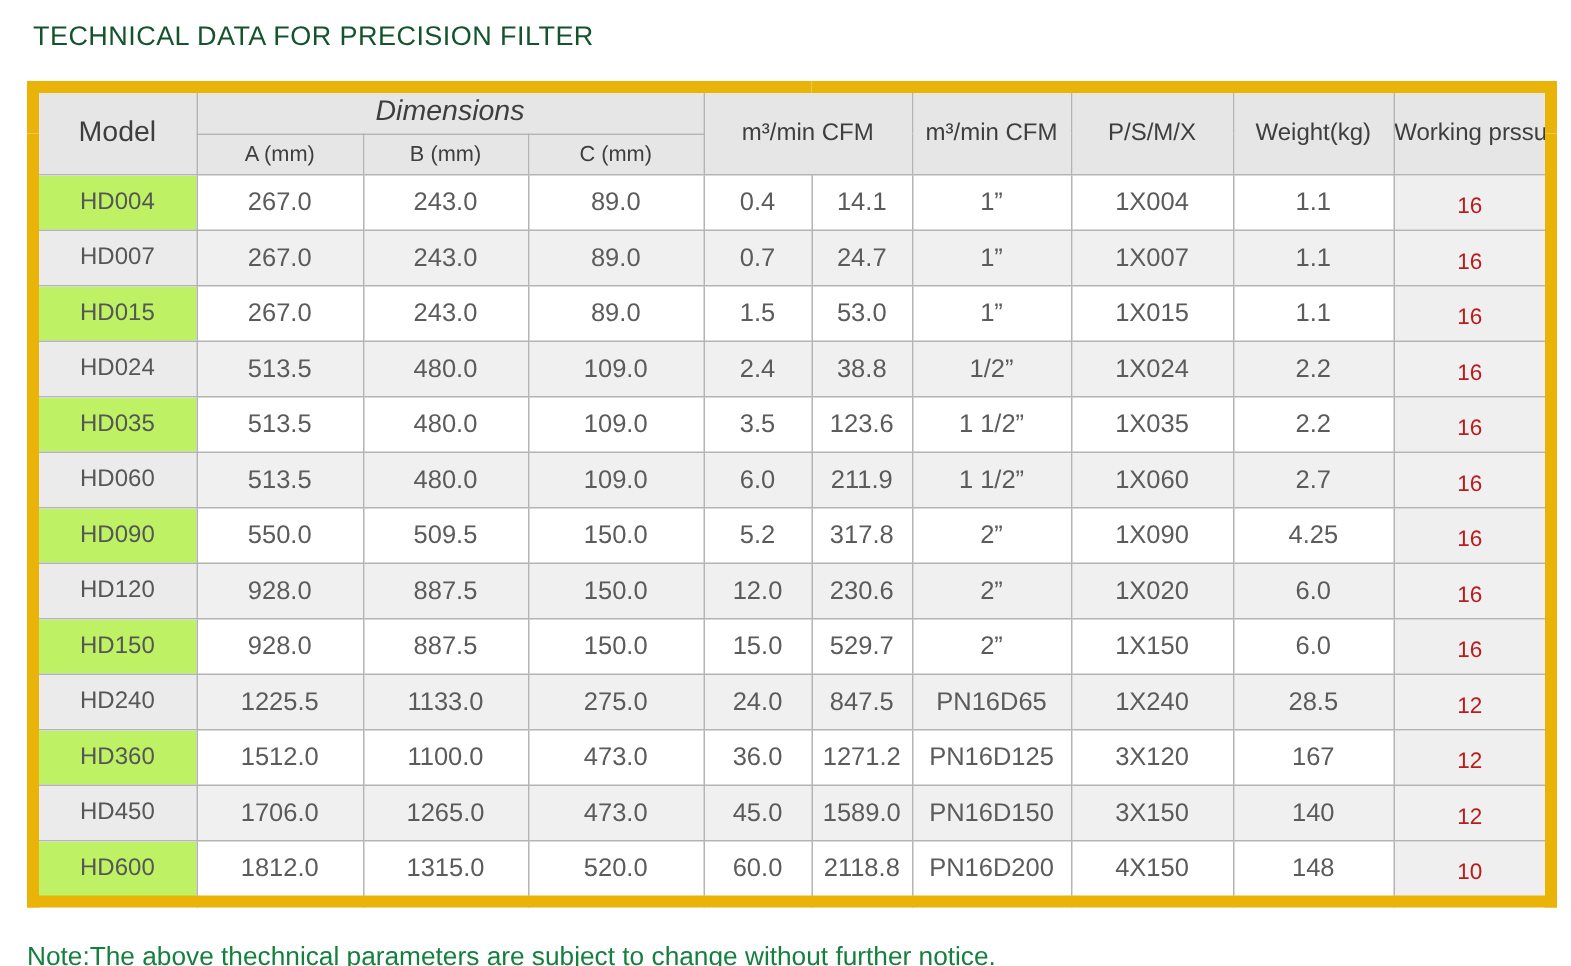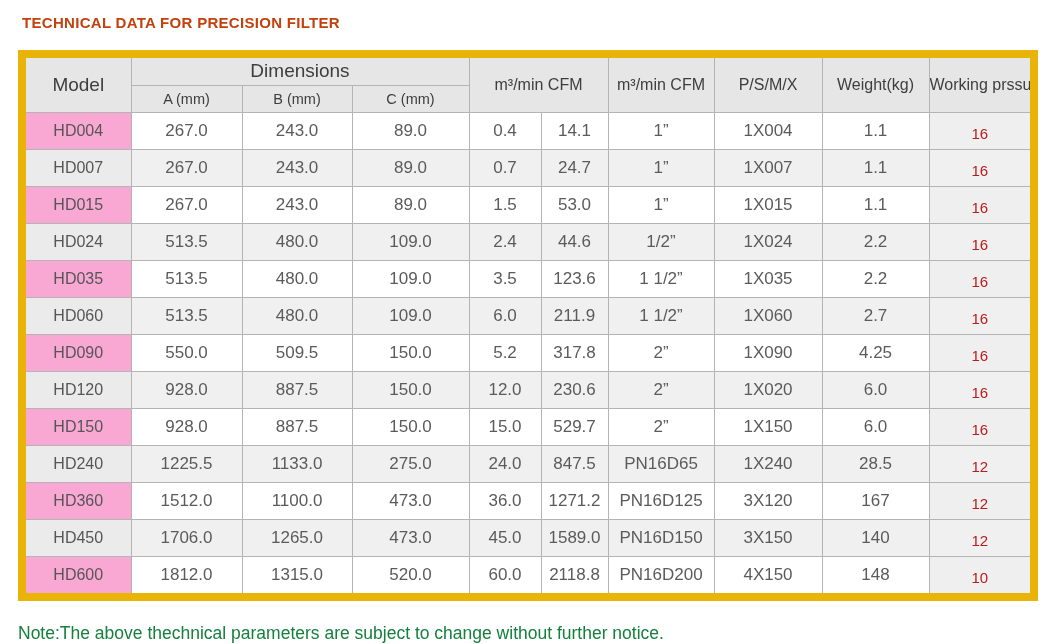--- a/index.html
+++ b/index.html
@@ -11,24 +11,24 @@
     overflow: hidden;
     font-family: "Liberation Sans", "DejaVu Sans", sans-serif;
   }
   .page {
     width: 1047px;
     height: 644px;
     position: relative;
   }
   .page-title {
     margin: 14px 0 0 22px;
-    font-size: 15px;
-    font-weight: 700;
+    font-size: 18px;
+    font-weight: 400;
     letter-spacing: 0.3px;
-    color: #c2410c;
+    color: #14532d;
   }
   table.spec {
     border-collapse: collapse;
     table-layout: fixed;
     width: 1012px;
     margin: 19px 0 0 18px;
     border: 8px solid #eab308;
   }
   table.spec th, table.spec td {
     border: 1px solid #b4b4b4;
@@ -44,29 +44,29 @@
     color: #3e3e3e;
     border-bottom: 2px solid #8e8e8e;
   }
   tr.h1 { height: 31px; }
   tr.h2 { height: 27px; }
   tbody tr { height: 36px; }
   th.hdr-big { font-size: 19px; }
   th.hdr-sub { font-size: 14.5px; border-bottom: 2px solid #8e8e8e; }
   th.hdr-mid { font-size: 16px; }
   th.hdr-wrap { font-size: 16px; white-space: normal; line-height: 1.2; }
-  th.thin-bottom { border-bottom: 1px solid #b4b4b4; }
+  th.thin-bottom { border-bottom: 1px solid #b4b4b4; font-style: italic; }
   .model-right { border-right: 2px solid #8e8e8e; }
   tbody td {
     font-size: 17px;
     color: #5b5b5b;
     background: #ffffff;
   }
   tbody td.cell-model {
-    background: #f9a8d4;
+    background: #bef264;
     font-size: 16px;
     color: #565656;
   }
   tbody tr:nth-child(even) td { background: #f0f0f0; }
   tbody tr:nth-child(even) td.cell-model { background: #ebebeb; }
   tbody td.cell-pressure {
     background: #efefef;
     font-size: 15px;
     color: #b91c1c;
     padding-top: 6px;
@@ -150,21 +150,21 @@
       <td>1X015</td>
       <td>1.1</td>
       <td class="cell-pressure">16</td>
     </tr>
         <tr>
       <td class="cell-model model-right">HD024</td>
       <td>513.5</td>
       <td>480.0</td>
       <td>109.0</td>
       <td>2.4</td>
-      <td>44.6</td>
+      <td>38.8</td>
       <td>1/2”</td>
       <td>1X024</td>
       <td>2.2</td>
       <td class="cell-pressure">16</td>
     </tr>
         <tr>
       <td class="cell-model model-right">HD035</td>
       <td>513.5</td>
       <td>480.0</td>
       <td>109.0</td>

